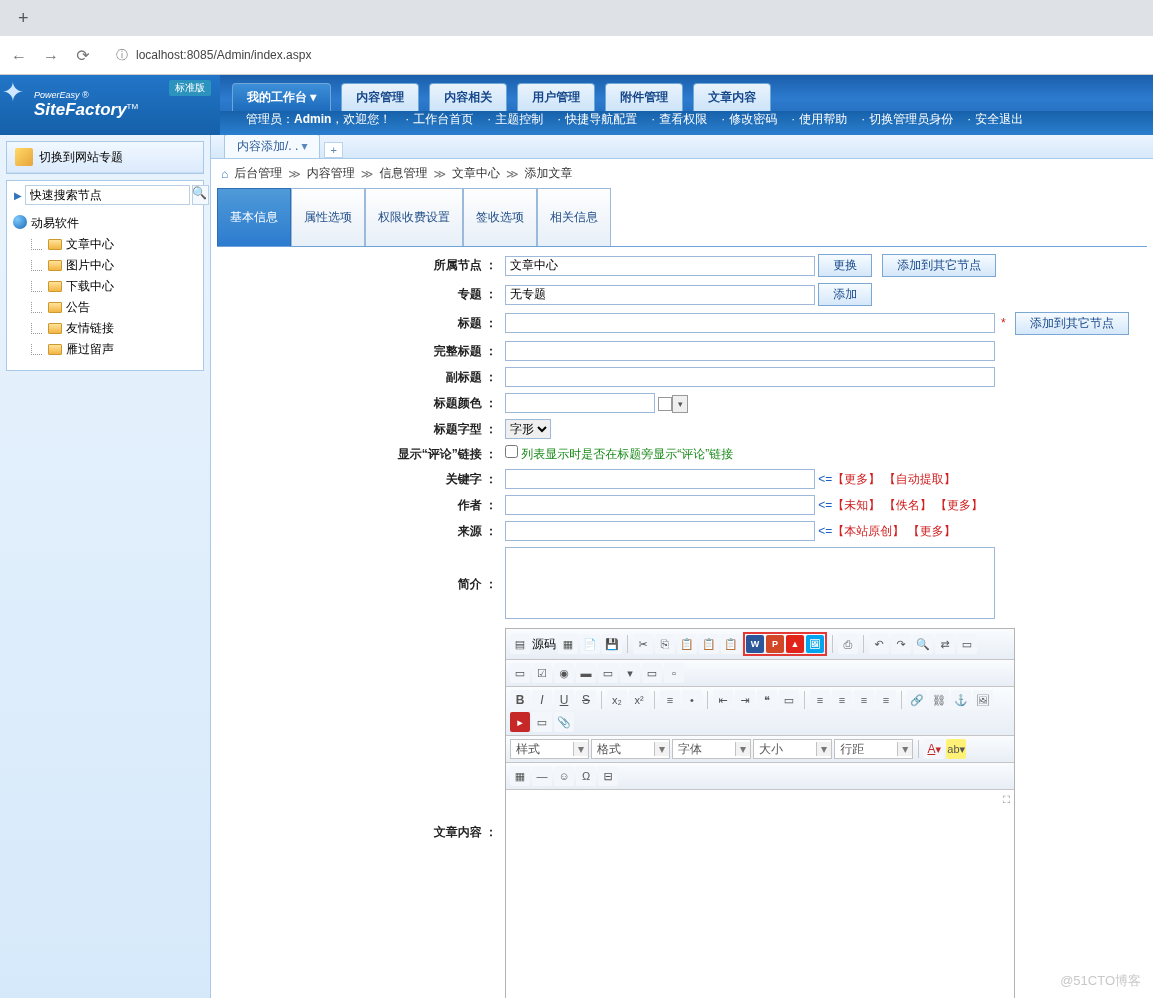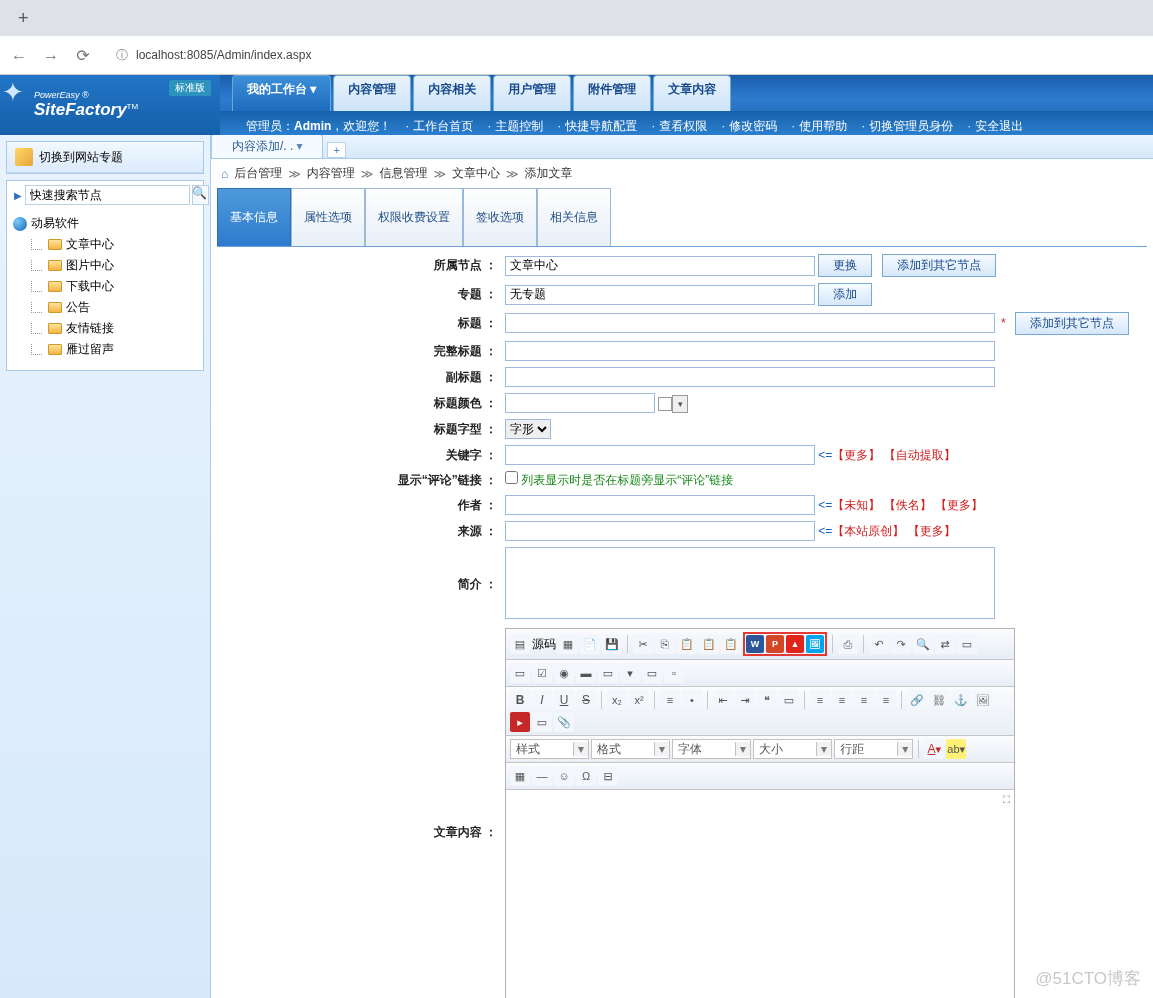--- a/index.html
+++ b/index.html
@@ -16,44 +16,44 @@
 .url-info{color:#888}
 .app{display:flex;flex-direction:column;height:924px;background:linear-gradient(#e4f0fb,#d3e6f7)}
 .header{display:flex;height:60px;background:linear-gradient(#1a5fab,#2d7bcf 40%,#1a5fab);position:relative}
 .logo{width:220px;height:60px;background:linear-gradient(#2275c8,#1560a8);color:#fff;position:relative;display:flex;flex-direction:column;justify-content:center;padding-left:34px}
 .logo-bird{position:absolute;left:2px;top:2px;color:#cfe8ff;font-size:26px}
 .logo-sub{font-size:9px;font-style:italic}
 .logo-main{font-size:17px;font-style:italic;font-weight:bold}
 .logo-tm{font-size:8px;position:relative;top:-6px}
 .logo-badge{position:absolute;right:9px;top:5px;background:#2b93bd;color:#fff;font-size:10px;padding:1px 6px;border-radius:2px}
 .top-area{flex:1;display:flex;flex-direction:column}
-.menu-row{display:flex;height:36px;padding-left:12px;gap:0}
+.menu-row{display:flex;align-items:flex-end;height:36px;padding-left:12px;gap:8px}
 .menu-item{background:linear-gradient(#e9f3fc,#cde4f9);border:1px solid #6fa6d8;border-bottom:none;border-radius:4px 4px 0 0;padding:5px 14px;color:#15478a;font-weight:bold;margin-right:2px}
 .menu-item.active{background:linear-gradient(#3d8fd8,#1d6bbd);color:#fff}
-.info-row{height:24px;display:flex;align-items:flex-end;gap:14px;padding-left:26px;color:#fff;font-size:12px;background:linear-gradient(#1761aa,#2a7fcf)}
+.info-row{height:24px;display:flex;align-items:flex-start;gap:14px;padding-left:26px;color:#fff;font-size:12px;background:linear-gradient(#1761aa,#2a7fcf)}
 .info-row .dot::before{content:"·";margin-right:4px}
 .body{flex:1;display:flex;background:#e7f1fb;overflow:hidden}
 .sidebar{width:210px;background:linear-gradient(#e9f3fd,#d6e9fa);display:flex;flex-direction:column;gap:6px;padding:6px}
 .side-panel{border:1px solid #a9c9e8;border-radius:0;background:#fff}
 .side-hdr{display:flex;align-items:center;gap:6px;padding:6px 8px;background:linear-gradient(#f1f8ff,#dbeafc);border-bottom:1px solid #c9ddf1}
 .side-hdr .ico{width:18px;height:18px;background:linear-gradient(135deg,#ffd966,#e8a33c);border-radius:2px}
 .search-row{display:flex;align-items:center;padding:4px}
 .search-row span.arrow{color:#3074bc;font-size:10px;padding:0 3px}
 .search-input{flex:1;border:1px solid #b8cfe6;height:20px;padding:0 4px}
 .search-btn{width:20px;height:20px;border:1px solid #b8cfe6;background:#f4f9ff;margin-left:2px;color:#888;text-align:center}
 .tree{padding:6px 6px 10px 6px}
-.tree-root{display:flex;align-items:center;gap:4px}
+.tree-root{display:flex;align-items:flex-start;gap:4px}
 .tree-root .globe{width:14px;height:14px;border-radius:50%;background:radial-gradient(circle at 30% 30%,#7ecbff,#1667b3)}
 .tree ul{list-style:none;margin-left:18px;margin-top:2px}
 .tree li{display:flex;align-items:center;gap:4px;padding:2px 0}
 .tree li::before{content:"";width:10px;height:10px;border-left:1px dotted #999;border-bottom:1px dotted #999;margin-right:2px}
 .folder{width:14px;height:11px;background:linear-gradient(#ffe39a,#f3b544);border:1px solid #cc9830;border-radius:1px}
 .main{flex:1;background:#fff;border-left:1px solid #a9c9e8;display:flex;flex-direction:column;overflow:hidden}
 .wintabs{height:24px;background:linear-gradient(#ecf5ff,#d6e8fa);border-bottom:1px solid #a9c9e8;display:flex;align-items:flex-end}
-.wintab{border:1px solid #a9c9e8;border-bottom:none;background:#f4faff;padding:3px 20px;margin-left:0;font-size:11px;color:#2a5a94;border-radius:3px 3px 0 0}
+.wintab{border:1px solid #a9c9e8;border-bottom:none;background:#f4faff;padding:3px 12px;margin-left:13px;font-size:11px;color:#2a5a94;border-radius:3px 3px 0 0}
 .wintab .dd{color:#5a86b8}
 .wintab-add{border:1px solid #b9d3ec;padding:1px 5px;margin-left:4px;font-size:11px;color:#5a86b8;background:#fff}
 .crumbs{padding:6px 10px;color:#333;display:flex;gap:6px;align-items:center}
 .crumbs .sep{color:#777}
 .home-ico{color:#3a7cc7}
 .content-tabs{display:flex;border-bottom:1px solid #6da3d8;background:#fff;margin:0 6px}
 .ctab{border:1px solid #9bb9da;border-bottom:none;background:linear-gradient(#fefefe,#e7eff8);padding:20px 12px;color:#235089}
 .ctab.active{background:linear-gradient(#4f9ad8,#2d7bcf);color:#fff;border-color:#2d6fb2}
 .form-area{flex:1;overflow:auto;padding:4px 10px}
 table.form{width:100%;border-collapse:collapse}
@@ -73,21 +73,21 @@
 .tbtn{width:20px;height:20px;border:1px solid transparent;display:flex;align-items:center;justify-content:center;color:#555;font-size:11px;background:#f3f7fc;border-radius:2px}
 .tsep{width:1px;height:18px;background:#c8c8c8;margin:0 3px}
 .tlbl{display:flex;align-items:center;border:1px solid #c2c2c2;background:#fff;height:20px}
 .tlbl span{padding:0 5px;color:#555}
 .tlbl .dd{border-left:1px solid #c2c2c2;padding:0 4px;color:#777;background:#f2f2f2}
 .highlight-box{border:2px solid #e53935;padding:1px;display:flex;gap:2px}
 .appicon{width:18px;height:18px;border-radius:2px;display:flex;align-items:center;justify-content:center;color:#fff;font-size:9px;font-weight:bold}
 .word{background:#2b579a}.ppt{background:#d24726}.pdf{background:#e2231a}.img{background:#00a4ef}
 .editor-body{height:245px;background:#fff;position:relative}
 .maximize{position:absolute;right:4px;top:4px;color:#888;font-size:10px}
-.watermark{position:absolute;right:12px;bottom:8px;color:#c8c8c8;font-size:17px}
+.watermark{position:absolute;right:12px;bottom:8px;color:#c8c8c8;font-size:13px}
 .color-sq{width:14px;height:14px;border:1px solid #999;display:inline-block;vertical-align:middle}
 .tiny-dd{width:16px;height:18px;border:1px solid #999;background:#efefef;display:inline-block;vertical-align:middle;text-align:center;color:#555;font-size:9px;line-height:16px}
 </style>
 </head>
 <body>
 
 <div class="browser-chrome">
   <div class="tab-bar">
     <span class="new-tab">+</span>
   </div>
@@ -236,26 +236,26 @@
               </tr>
           <tr>
                 <td class="lbl">标题颜色 ：</td>
             <td><input class="txt" style="width: 150px;"> <span class="color-sq"></span><span class="tiny-dd">▾</span></td>
               </tr>
           <tr>
                 <td class="lbl">标题字型 ：</td>
             <td><select class="sel"><option>字形</option></select></td>
               </tr>
           <tr>
+                <td class="lbl">显示“评论”链接 ：</td>
+            <td><input type="checkbox" style=""> <span class="hint-green">列表显示时是否在标题旁显示“评论”链接</span></td>
+              </tr>
+          <tr>
                 <td class="lbl">关键字 ：</td>
             <td><input class="txt" style=""> <span class="hint-blue">&lt;=</span><span class="hint-red">【更多】</span> <span class="hint-red">【自动提取】</span></td>
-              </tr>
-          <tr>
-                <td class="lbl">显示“评论”链接 ：</td>
-            <td><input type="checkbox" style=""> <span class="hint-green">列表显示时是否在标题旁显示“评论”链接</span></td>
               </tr>
           <tr>
                 <td class="lbl">作者 ：</td>
             <td><input class="txt" style=""> <span class="hint-blue">&lt;=</span><span class="hint-red">【未知】</span> <span class="hint-red">【佚名】</span> <span class="hint-red">【更多】</span></td>
               </tr>
           <tr>
                 <td class="lbl">来源 ：</td>
             <td><input class="txt" style=""> <span class="hint-blue">&lt;=</span><span class="hint-red">【本站原创】</span> <span class="hint-red">【更多】</span></td>
               </tr>
           <tr>

